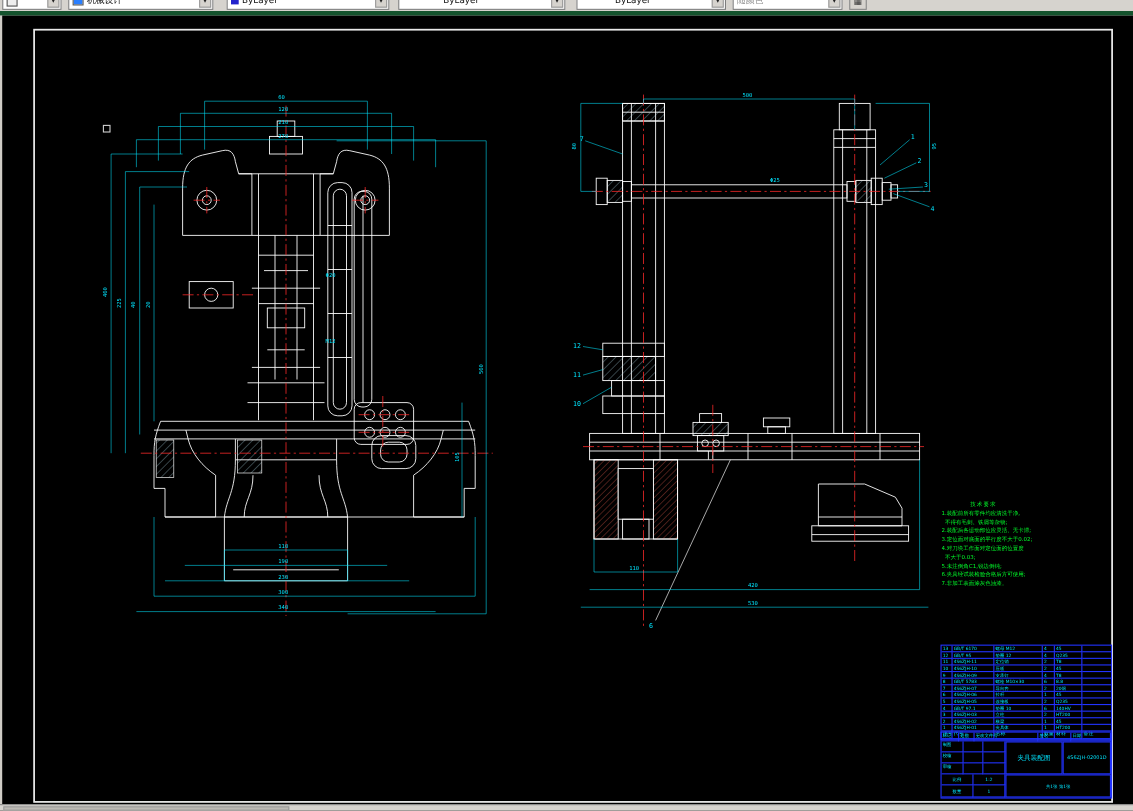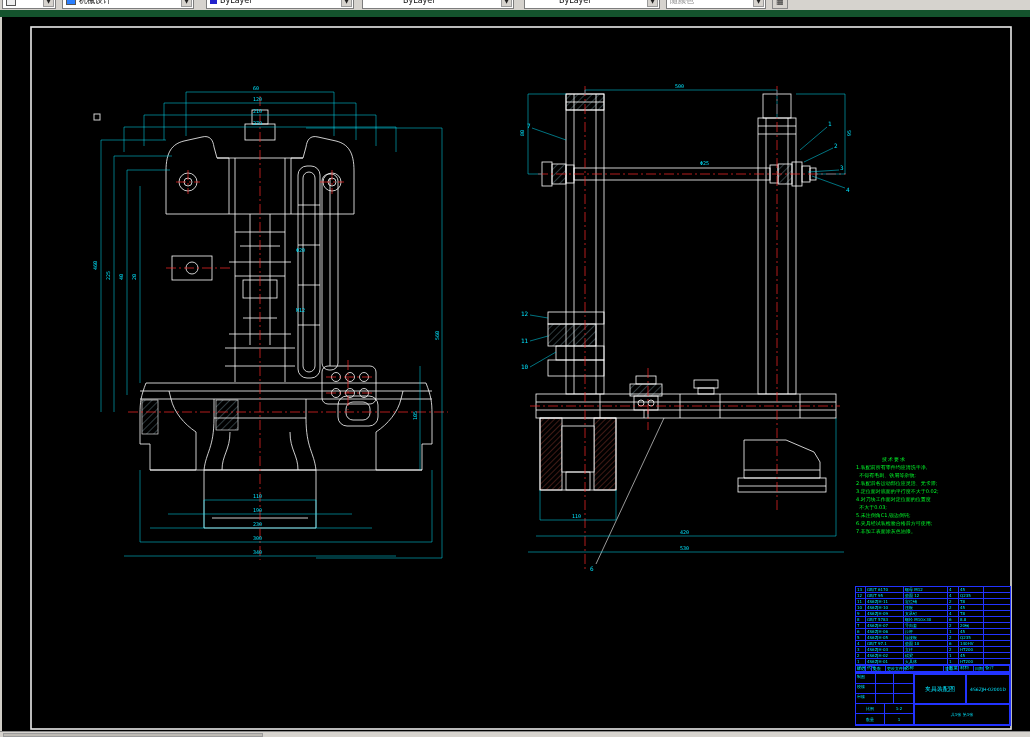--- a/index.html
+++ b/index.html
@@ -3,21 +3,21 @@
 <meta charset="utf-8">
 <style>
   html,body{margin:0;padding:0;}
   body{
     width:1030px;height:737px;position:relative;overflow:hidden;
     background:#000;font-family:"DejaVu Sans",sans-serif;
   }
   
   .toolbar{
     position:absolute;left:0;top:0;width:1030px;height:10px;
-    background:#d6d3ce;border-bottom:7px solid #14532d;overflow:hidden;z-index:6;
+    background:#d6d3ce;border-bottom:4px solid #14532d;overflow:hidden;z-index:6;
   }
   .combo{
     position:absolute;top:-8px;height:17px;background:#fff;
     border:1px solid #7d7d7d;box-sizing:border-box;
     display:flex;align-items:center;font-size:8px;color:#111;padding-left:3px;
   }
   .combo .arrow{
     position:absolute;right:1px;top:1px;bottom:1px;width:11px;
     background:#d6d3ce;border:1px solid #9a9a9a;box-sizing:border-box;
     font-size:6px;display:flex;align-items:center;justify-content:center;color:#222;

